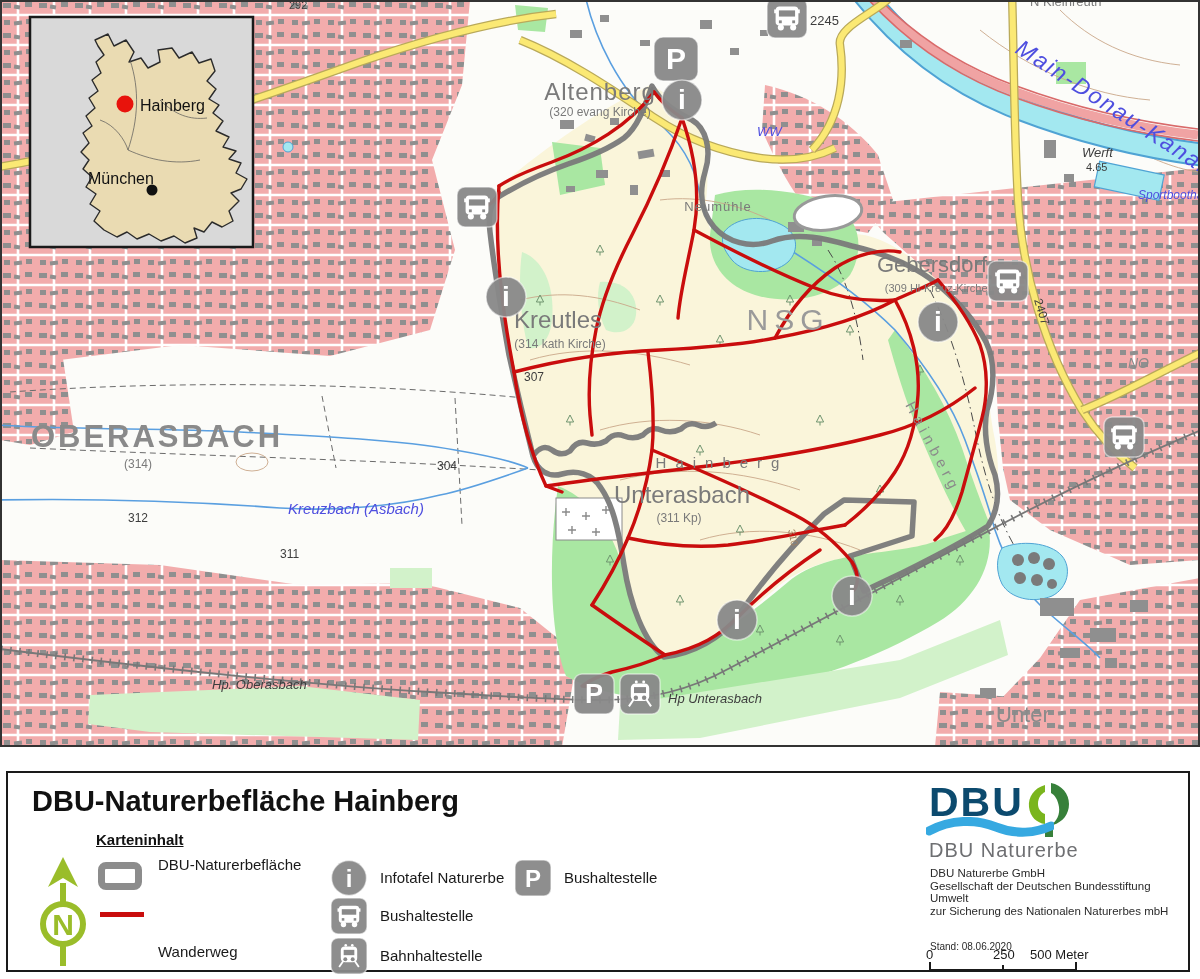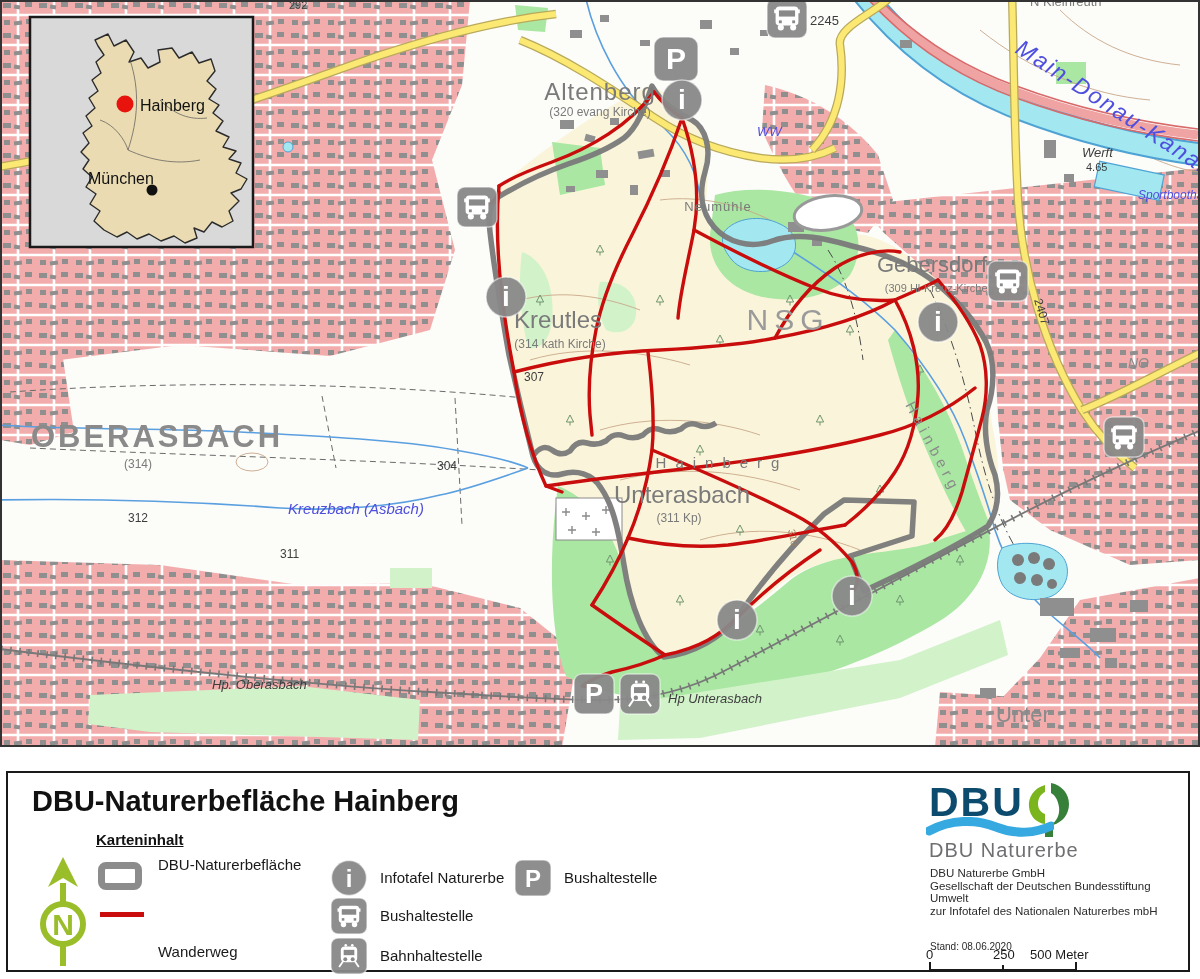--- a/index.html
+++ b/index.html
@@ -443,21 +443,21 @@
     <path d="M28,2 C39,4 46,13 46,23 C46,33 40,41 30,44 L30,56 L22,56 L22,50 C22,47 24,45 27,44 C34,41 37,33 36,26 C35,19 32,14 28,12 Z" fill="#37803A"></path>
   </svg>
   <svg class="abs" style="left:918px;top:44px;" width="128" height="22" viewBox="0 0 128 22">
     <path d="M3,14 C25,2 50,2 70,10 C90,18 110,16 125,9" fill="none" stroke="#36A9E1" stroke-width="9" stroke-linecap="round"></path>
   </svg>
   <div class="abs" id="brand-line">DBU Naturerbe</div>
 
   <div class="abs" id="org-block">
     <div>DBU Naturerbe GmbH</div>
     <div>Gesellschaft der Deutschen Bundesstiftung Umwelt</div>
-    <div>zur Infotafel des Nationalen Naturerbes mbH</div>
+    <div>zur Sicherung des Nationalen Naturerbes mbH</div>
   </div>
   <div class="abs" id="stand-line">Stand: 08.06.2020</div>
 
   <div class="abs scale-lbl" style="left:918px;top:174px;">0</div>
   <div class="abs scale-lbl" style="left:985px;top:174px;">250</div>
   <div class="abs scale-lbl" style="left:1022px;top:174px;">500 Meter</div>
   <svg class="abs" style="left:918px;top:188px;" width="160" height="12">
     <path d="M4,1 V9 H150 V1 M77,9 V4" fill="none" stroke="#1a1a1a" stroke-width="2"></path>
   </svg>
 </div>

